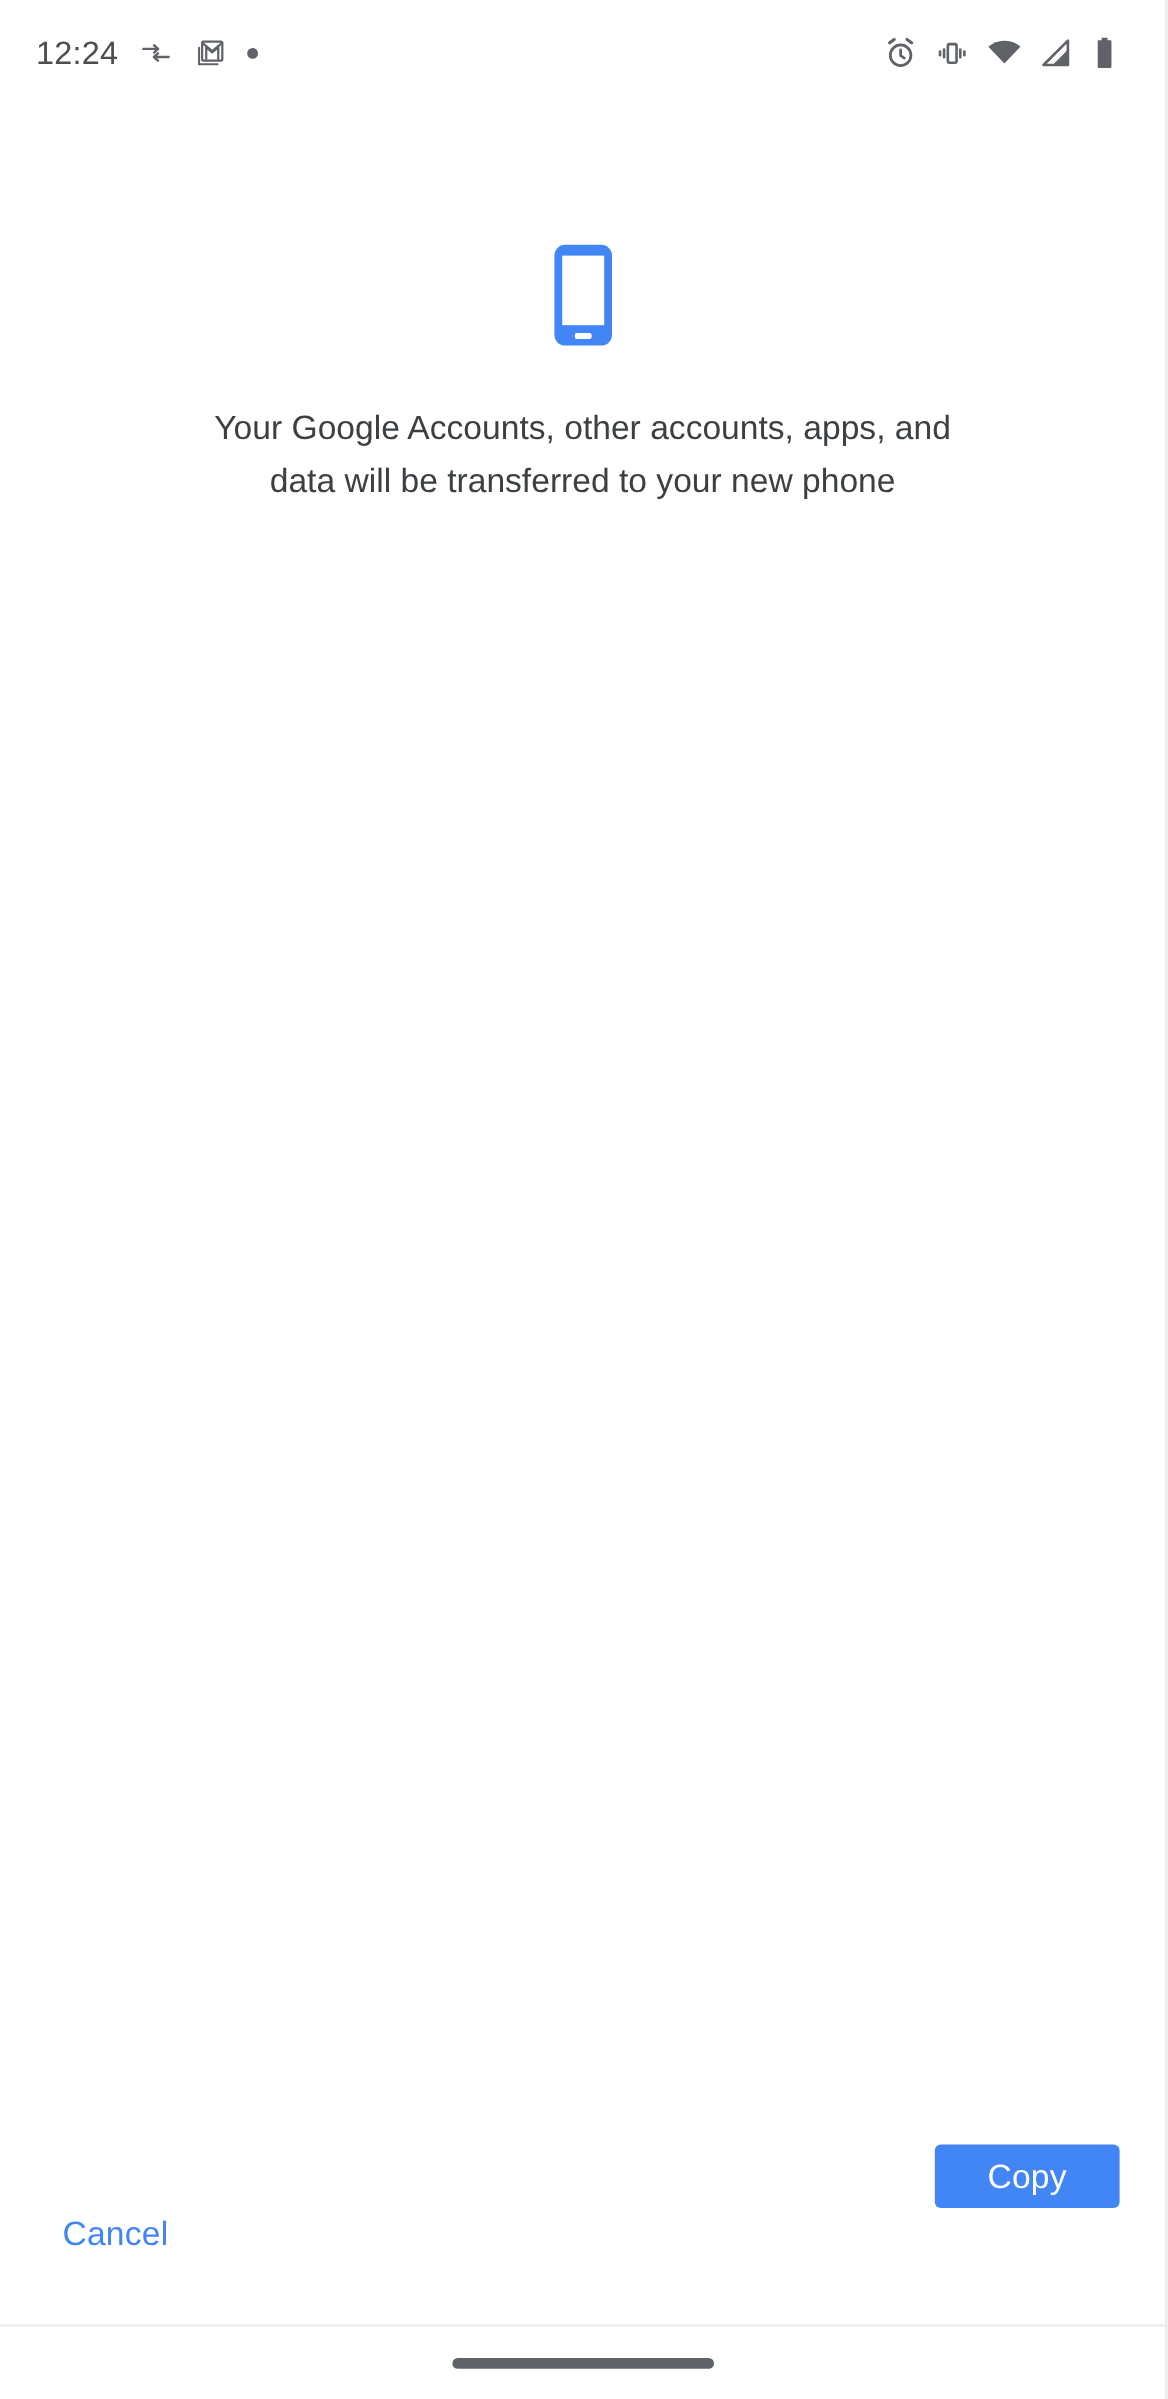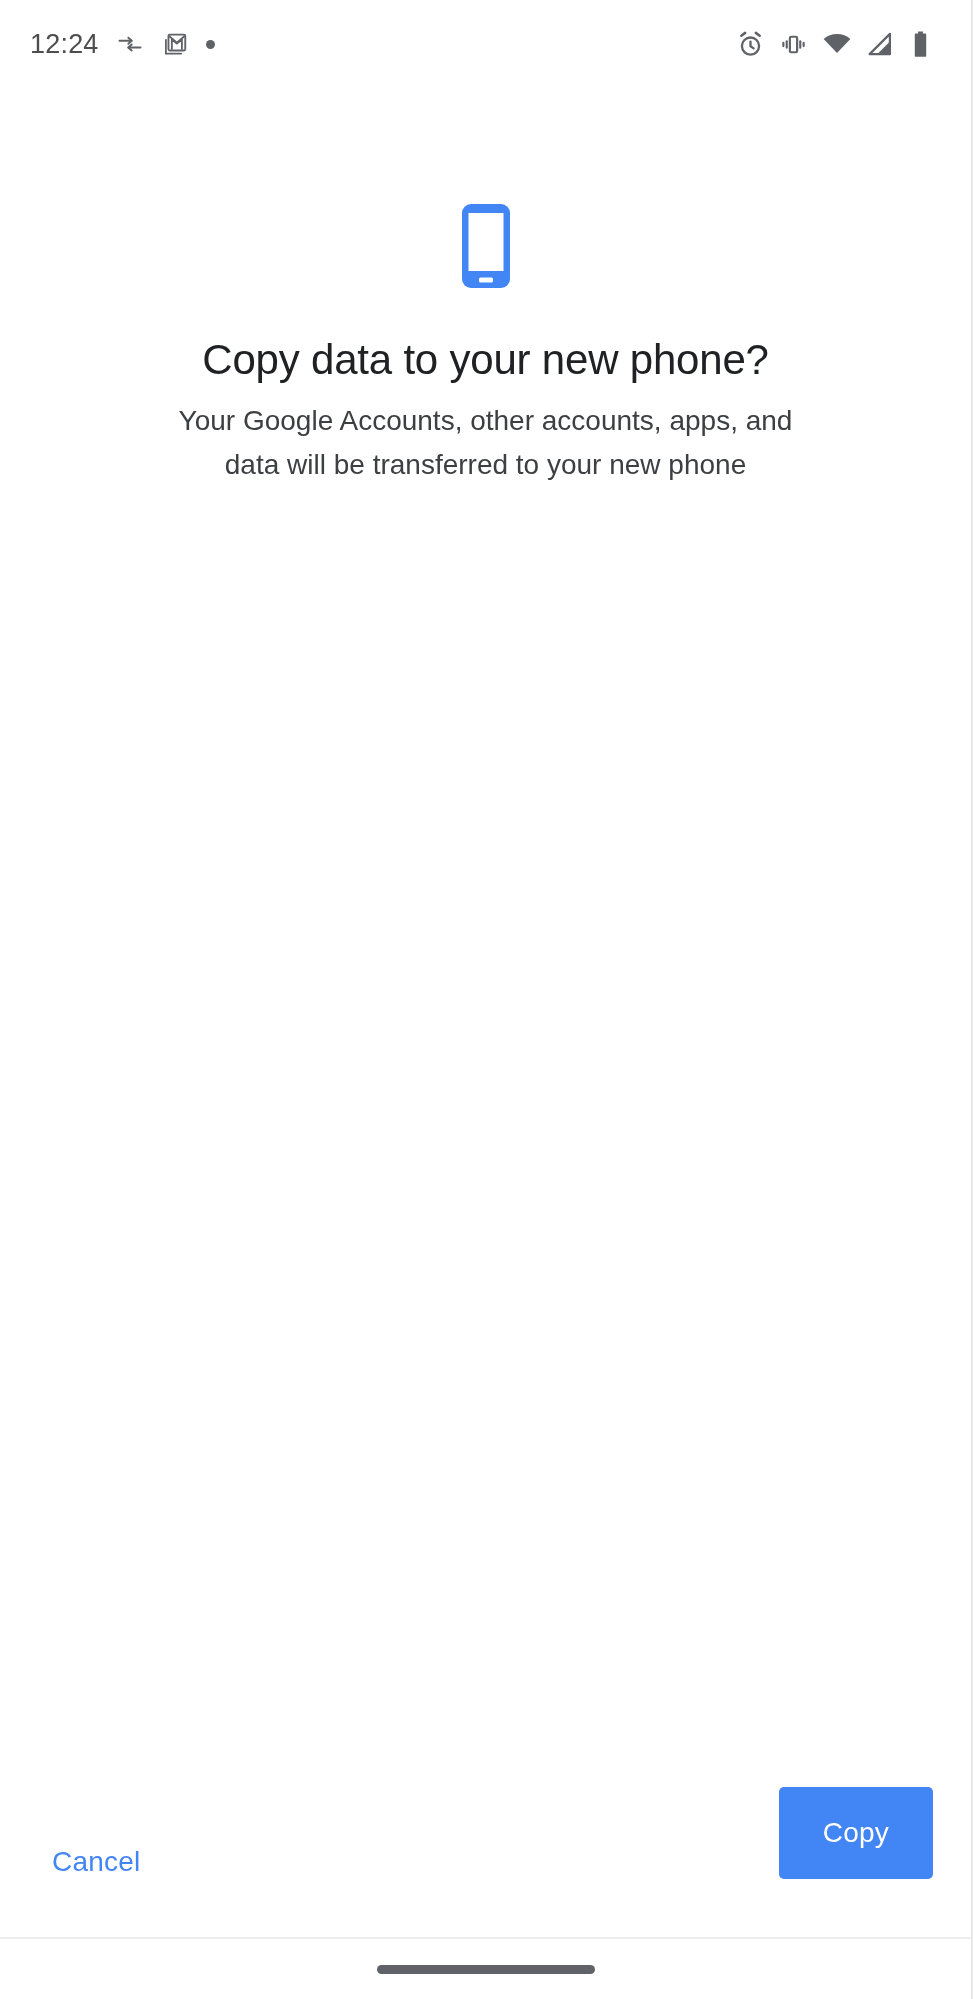--- a/index.html
+++ b/index.html
@@ -129,21 +129,21 @@
     color: #4285f4;
     cursor: pointer;
     letter-spacing: 0.2px;
   }
 
   #copy-button {
     background: #4285f4;
     border: none;
     border-radius: 5px;
     padding: 0 44px;
-    height: 92px;
+    height: 53px;
     min-width: 148px;
     font-family: "Liberation Sans", sans-serif;
     font-size: 28px;
     font-weight: 400;
     color: #ffffff;
     cursor: pointer;
     letter-spacing: 0.2px;
     display: flex;
     align-items: center;
     justify-content: center;
@@ -246,21 +246,20 @@
   <div id="content">
 
     <div id="hero-icon">
       <svg width="74" height="96" viewBox="0 0 74 96" aria-hidden="true">
         <rect x="13" y="4" width="48" height="84" rx="9" fill="#4285f4"></rect>
         <rect x="19.5" y="13" width="35" height="58" fill="#ffffff"></rect>
         <rect x="30" y="77.5" width="14" height="5" rx="1.6" fill="#ffffff"></rect>
       </svg>
     </div>
 
-    <h1 id="page-title">Copy data to your new phone?</h1>
 
     <p id="page-subtitle">Your Google Accounts, other accounts, apps, and data will be transferred to your new phone</p>
 
     <div id="spacer"></div>
   </div>
 
   <div id="button-bar">
     <button id="cancel-button">Cancel</button>
     <button id="copy-button">Copy</button>
   </div>

